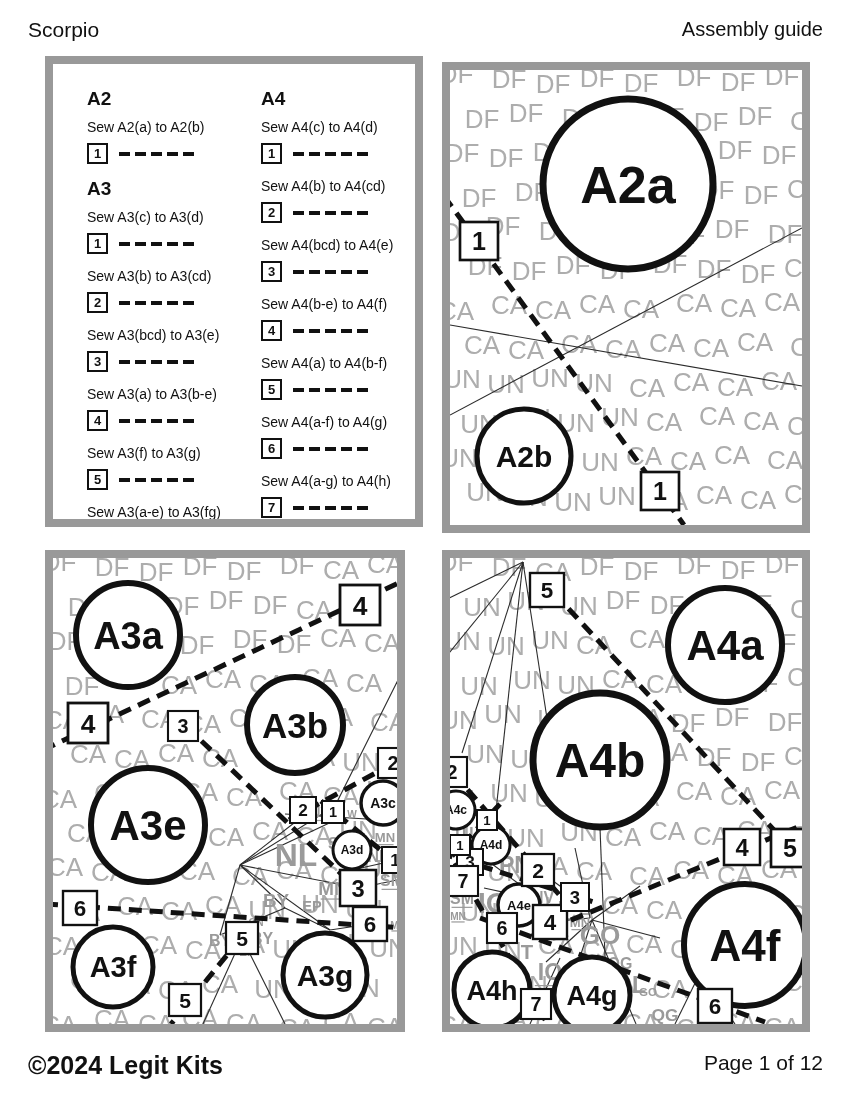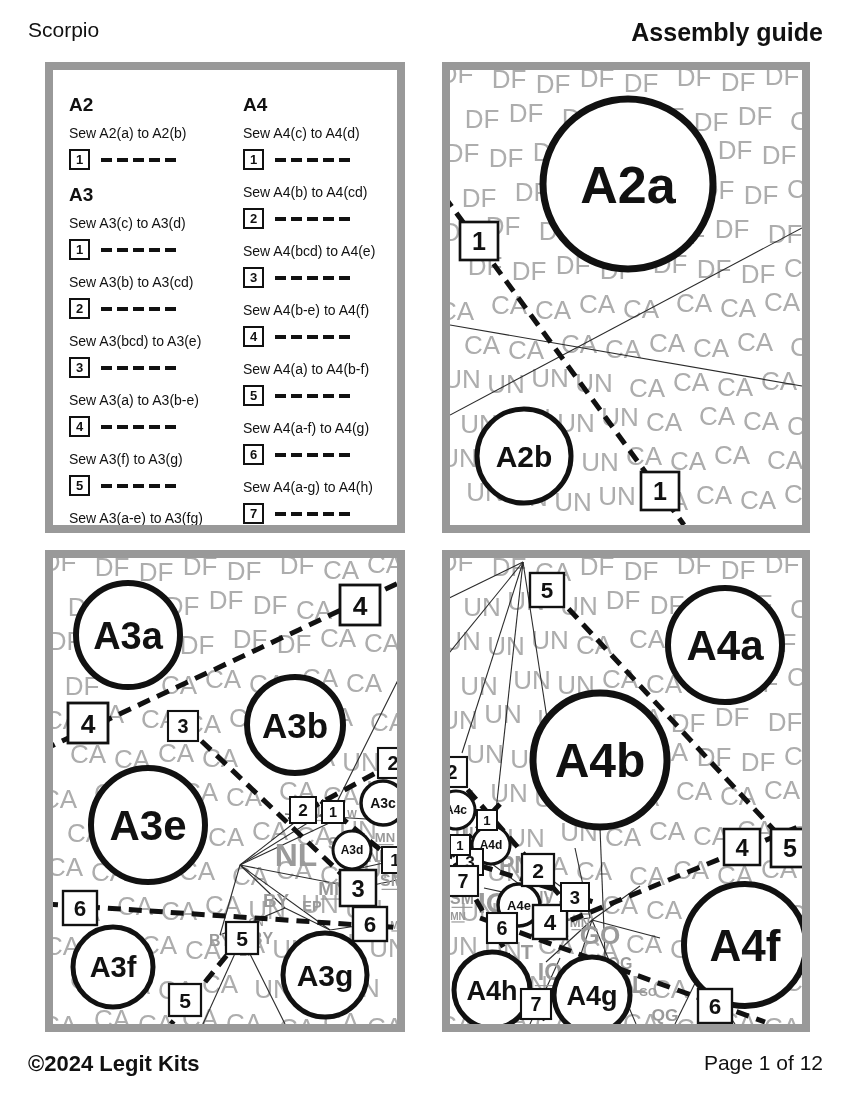--- a/index.html
+++ b/index.html
@@ -1,22 +1,22 @@
 <!DOCTYPE html>
 <html><head>
 <meta charset="utf-8">
 <style>
   html,body{margin:0;padding:0;background:#fff;}
   body{width:851px;height:1097px;position:relative;font-family:"Liberation Sans",sans-serif;color:#111;}
   .hdr-left{position:absolute;left:28px;top:18px;font-size:21px;font-weight:normal;}
-  .hdr-right{position:absolute;right:28px;top:18px;font-size:25px;font-weight:bold;margin-left:37px;}
-  .ftr-left{position:absolute;left:28px;top:1051px;font-size:22px;font-weight:bold;}
+  .hdr-right{position:absolute;right:28px;top:18px;font-size:20px;font-weight:normal;margin-left:37px;}
+  .ftr-left{position:absolute;left:28px;top:1051px;font-size:25px;font-weight:bold;}
   .ftr-right{position:absolute;right:28px;top:1051px;font-size:21px;font-weight:normal;}
   .panel{position:absolute;background:#fff;border:8px solid #999;box-sizing:content-box;overflow:hidden;}
-  #p-instr{left:45px;top:62px;width:344px;height:455px;}
+  #p-instr{left:45px;top:56px;width:344px;height:455px;padding-left:18px;}
   #p-a2{left:442px;top:62px;width:352px;height:455px;}
   #p-a3{left:45px;top:550px;width:344px;height:466px;}
   #p-a4{left:442px;top:550px;width:352px;height:466px;}
   .cols{display:flex;gap:22px;padding:14px 0 0 16px;}
   .col{width:152px;}
   .sec-title{font-size:19px;font-weight:bold;margin:10px 0 9px 0;}
   .step-text{font-size:14px;font-weight:normal;margin:0 0 8px 0;white-space:nowrap;}
   .step-row{display:flex;align-items:center;margin:0 0 14px 0;}
   .step-num{width:17px;height:17px;border:2px solid #111;font-size:13px;font-weight:bold;
             display:flex;align-items:center;justify-content:center;flex:0 0 auto;}

